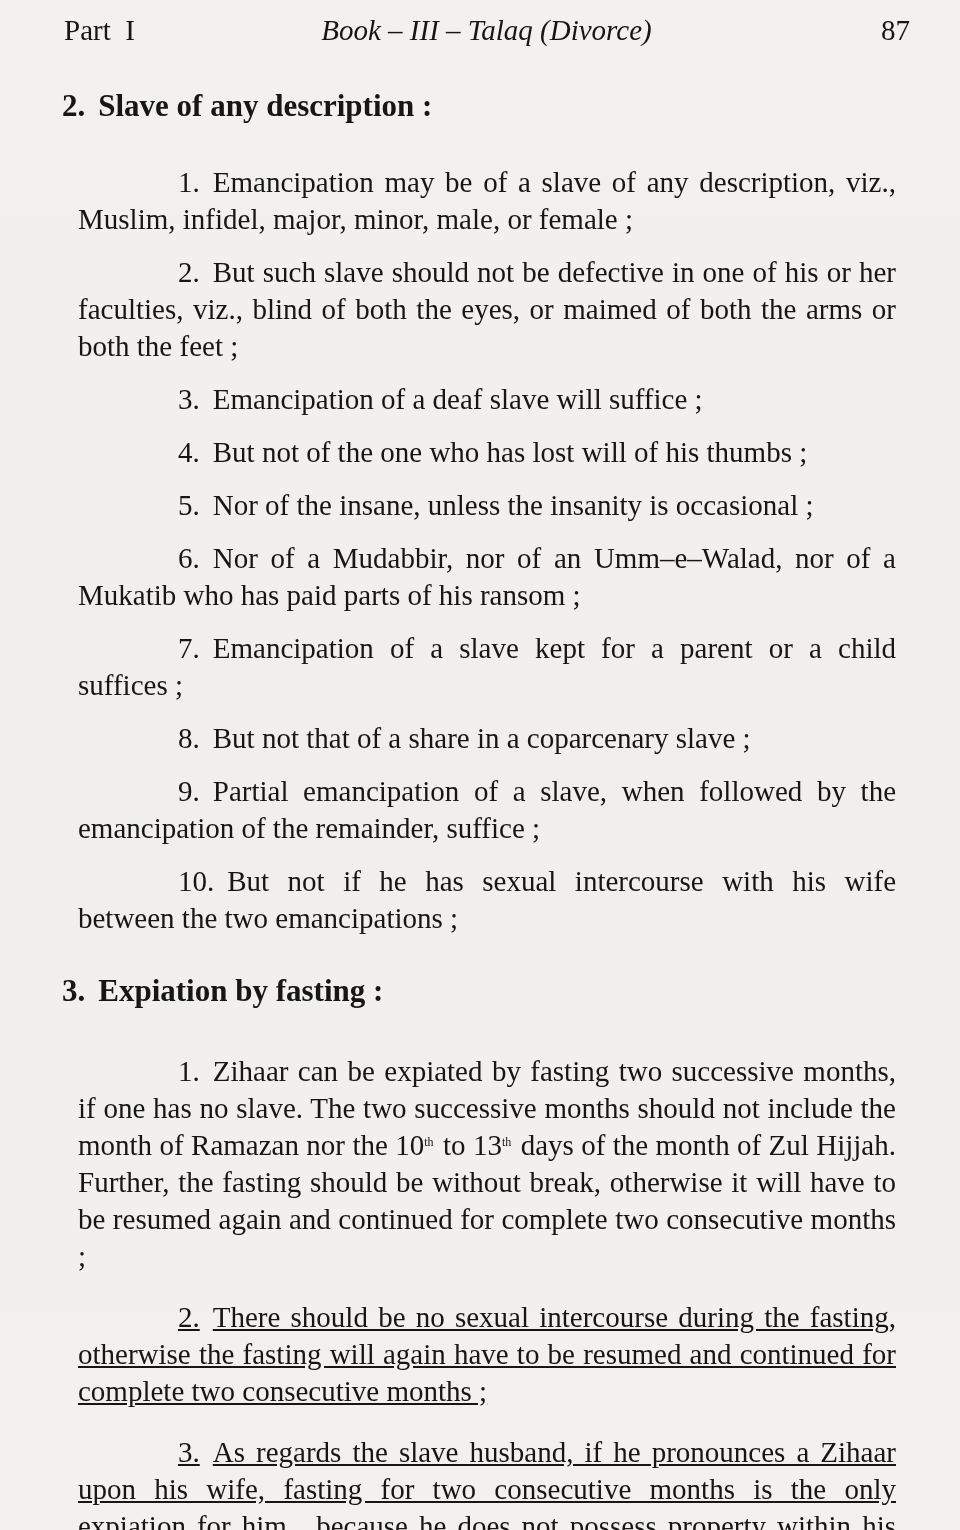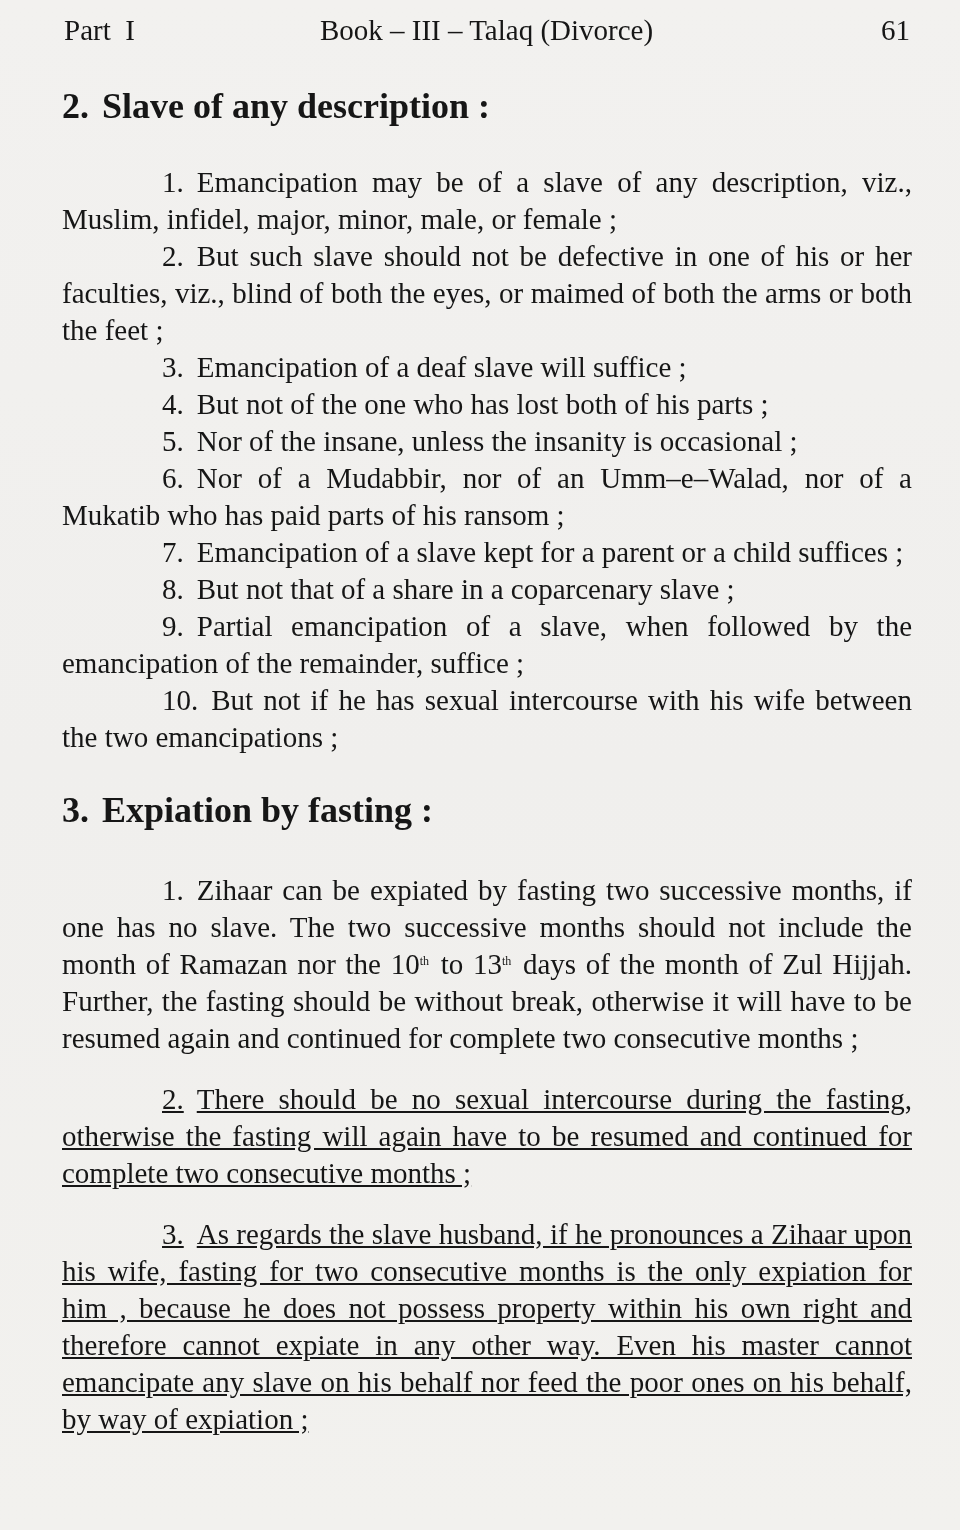--- a/index.html
+++ b/index.html
@@ -16,71 +16,72 @@
   .page-header {
     position: relative;
     height: 40px;
     font-size: 29px;
     margin-bottom: 34px;
   }
   .part { position: absolute; left: 2px; top: 0; white-space: pre; }
   .book-title {
     position: absolute; left: 0; right: 1px; top: 0;
     text-align: center;
+    font-style: italic;
   }
   .page-num { position: absolute; right: 2px; top: 0; }
 
   .section-heading {
-    font-size: 36px;
+    font-size: 31px;
     font-weight: bold;
     margin: 6px 0 40px 0;
     line-height: 36px;
   }
   .section-heading .h-num { margin-right: 13px; }
   .s3 { margin-top: 36px; margin-bottom: 44px; font-family: Liberation Serif, serif; }
 
   .para {
     font-size: 29px;
     line-height: 37px;
     text-align: justify;
     text-indent: 100px;
-    margin: 0;
+    margin: 16px;
   }
   .num { margin-right: 13px; }
   .spaced { margin-top: 24px; text-decoration: underline; }
 
   .sup {
     font-size: 12px;
     line-height: 0;
     vertical-align: 9px;
     margin-right: 2px;
   }
 </style>
 </head>
 <body>
 
 <div class="page">
 
   <header class="page-header">
     <span class="part">Part  I</span>
     <span class="book-title">Book – III – Talaq (Divorce)</span>
-    <span class="page-num">61</span>
+    <span class="page-num">87</span>
   </header>
 
   <h2 class="section-heading"><span class="h-num">2.</span><span>Slave of any description :</span></h2>
 
   <div class="item-list">
 
       <p class="para"><span class="num">1.</span><span>Emancipation may be of a slave of any description, viz., Muslim, infidel, major, minor, male, or female ;</span></p>
 
       <p class="para"><span class="num">2.</span><span>But such slave should not be defective in one of his or her faculties, viz., blind of both the eyes, or maimed of both the arms or both the feet ;</span></p>
 
       <p class="para"><span class="num">3.</span><span>Emancipation of a deaf slave will suffice ;</span></p>
 
-      <p class="para"><span class="num">4.</span><span>But not of the one who has lost both of his parts ;</span></p>
+      <p class="para"><span class="num">4.</span><span>But not of the one who has lost will of his thumbs ;</span></p>
 
       <p class="para"><span class="num">5.</span><span>Nor of the insane, unless the insanity is occasional ;</span></p>
 
       <p class="para"><span class="num">6.</span><span>Nor of a Mudabbir, nor of an Umm–e–Walad, nor of a Mukatib who has paid parts of his ransom ;</span></p>
 
       <p class="para"><span class="num">7.</span><span>Emancipation of a slave kept for a parent or a child suffices ;</span></p>
 
       <p class="para"><span class="num">8.</span><span>But not that of a share in a coparcenary slave ;</span></p>
 
       <p class="para"><span class="num">9.</span><span>Partial emancipation of a slave, when followed by the emancipation of the remainder, suffice ;</span></p>

